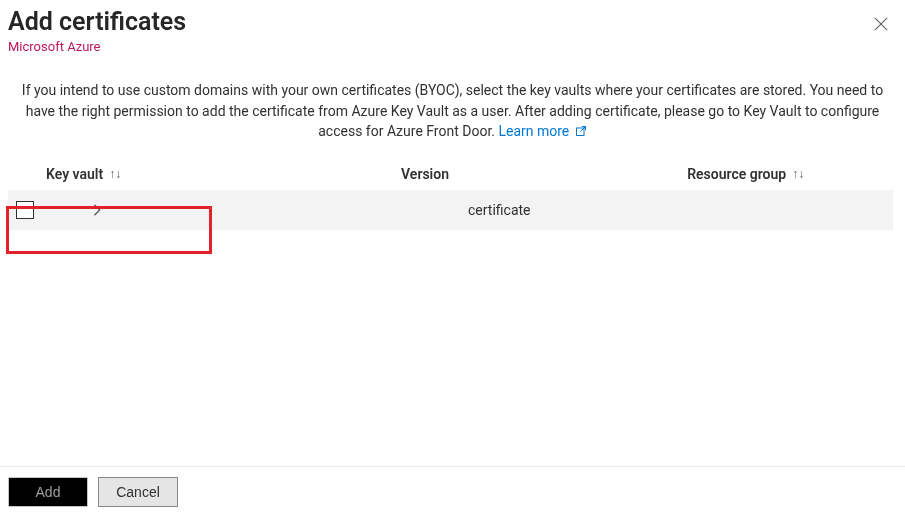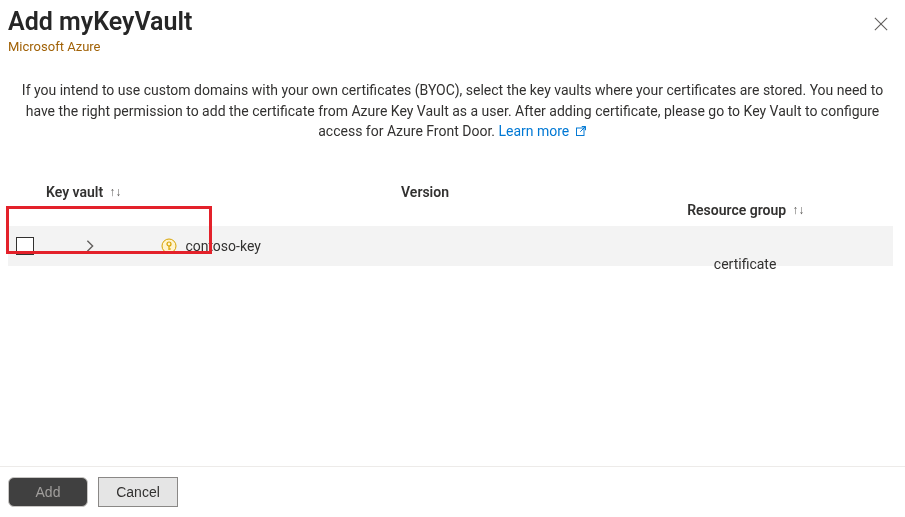--- a/index.html
+++ b/index.html
@@ -15,21 +15,21 @@
   .header-row {
     display: flex; align-items: flex-start; justify-content: space-between;
     padding: 6px 10px 0 0;
   }
   .title-block { }
   .title {
     font-size: 25px; font-weight: 600; color: #262626;
     margin: 0 0 2px 0; line-height: 1.25;
   }
   .subtitle {
-    font-size: 13px; color: #a16207; margin: 0 0 16px 0;
+    font-size: 13px; color: #be185d; margin: 0 0 16px 0;
   }
   .close-btn {
     width: 28px; height: 28px; display: flex; align-items: center; justify-content: center;
     cursor: pointer; color: #605e5c; margin-top: 4px;
   }
   .close-btn svg { width: 14px; height: 14px; }
   .description {
     font-size: 14px; color: #323130; line-height: 1.45;
     margin: 10px 8px 16px 0;
     text-align: center;
@@ -43,21 +43,21 @@
   }
   .thead, .trow {
     display: flex; align-items: center; gap: 40px;
   }
   .thead {
     font-size: 14px; font-weight: 600; color: #323130;
     padding: 8px 0 8px 38px;
   }
   .col-keyvault { width: 342px; display: flex; align-items: center; gap: 6px; }
   .col-version  { width: 275px; display: flex; align-items: center; gap: 6px; margin-left: 9px; }
-  .col-rg       { width: 230px; display: flex; align-items: center; gap: 6px; margin-top: 36px; }
+  .col-rg       { width: 230px; display: flex; align-items: center; gap: 6px; }
   .sort-glyph { font-size: 12px; color: #605e5c; font-weight: 400; }
   .trow {
     background: #f3f3f3;
     font-size: 14px; color: #323130;
     padding: 8px 0 8px 8px;
     height: 40px;
   }
   .row-controls {
     display: flex; align-items: center; gap: 8px;
     width: 30px;
@@ -91,32 +91,31 @@
   }
   .btn {
     height: 30px; min-width: 80px;
     padding: 0 14px;
     font-size: 14px;
     border: 1px solid #8a8886;
     background: #e5e5e5; color: #323130;
     cursor: pointer;
   }
   .btn.primary[disabled] {
-    color: #a19f9d; border-color: #c8c6c4; background: #404040;
+    color: #a19f9d; border-color: #c8c6c4; background: #000000;
     cursor: default;
-    border-radius: 6px;
   }
 </style>
 </head>
 <body>
 
 <div class="panel">
   <div class="header-row">
     <div class="title-block">
-      <h1 class="title">Add myKeyVault</h1>
+      <h1 class="title">Add certificates</h1>
       <div class="subtitle">Microsoft Azure</div>
     </div>
     <div class="close-btn">
       <svg viewBox="0 0 16 16" fill="none" stroke="currentColor" stroke-width="1.2">
         <line x1="1" y1="1" x2="15" y2="15"></line>
           <line x1="15" y1="1" x2="1" y2="15"></line>
       </svg>
     </div>
   </div>
 
@@ -149,29 +148,20 @@
       </div>
     </div>
 
     <div class="trow">
       <div class="row-controls">
         <div class="checkbox"></div>
       </div>
       <svg class="chevron" viewBox="0 0 16 16" fill="none" stroke="#605e5c" stroke-width="1.6">
         <polyline points="5,2 11,8 5,14"></polyline>
       </svg>
-      <div class="kv-cell">
-        <svg class="kv-icon" viewBox="0 0 16 16">
-          <circle cx="8" cy="8" r="7" fill="#fff4ce" stroke="#d8a300" stroke-width="1"></circle>
-          <circle cx="8" cy="6" r="2" fill="none" stroke="#d8a300" stroke-width="1.2"></circle>
-          <line x1="8" y1="8" x2="8" y2="12" stroke="#d8a300" stroke-width="1.2"></line>
-          <line x1="8" y1="11" x2="10" y2="11" stroke="#d8a300" stroke-width="1.2"></line>
-        </svg>
-        <span>contoso-key</span>
-      </div>
       <div class="col-version">
         <span></span>
       </div>
       <div class="col-rg">
         <span>certificate</span>
       </div>
     </div>
   </div>
 </div>
 

